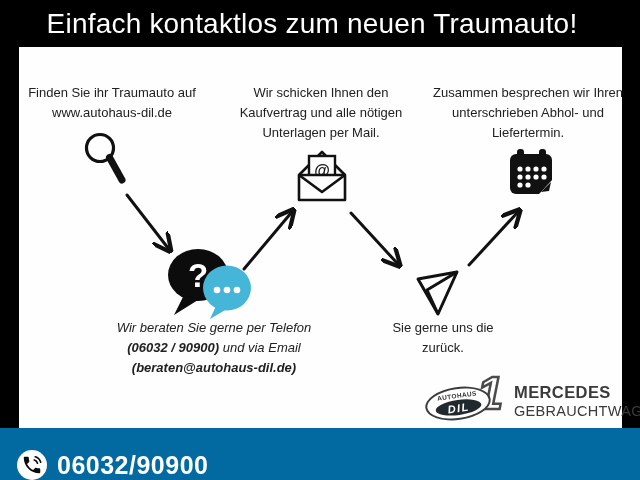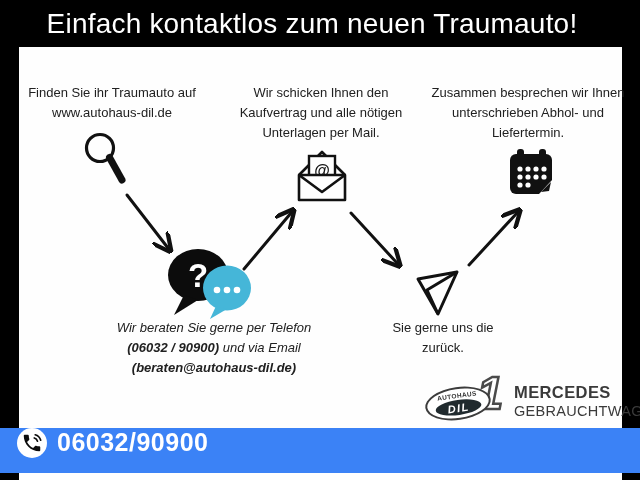--- a/index.html
+++ b/index.html
@@ -26,22 +26,22 @@
              font-size:11px;font-weight:bold;font-style:italic;letter-spacing:1.5px;
              display:flex;align-items:center;justify-content:center;margin-top:1px;}
   .numeral{position:absolute;left:58px;top:-8px;z-index:1;font-size:47px;font-weight:bold;
            font-style:italic;color:#fff;-webkit-text-stroke:2.5px #4a4a4a;
            text-shadow:0 0 1px #555;line-height:1;}
   .brand{position:absolute;left:95px;top:6px;font-size:16.5px;font-weight:bold;
          color:#3a3a3a;letter-spacing:.4px;white-space:nowrap;}
   .brandSub{position:absolute;left:95px;top:26px;font-size:14.5px;color:#3a3a3a;
             letter-spacing:.3px;white-space:nowrap;}
   
-  .footer{position:absolute;left:0;top:428px;width:640px;height:45px;background:#3b82f6;
-          display:flex;align-items:flex-start;padding-left:17px;}
+  .footer{position:absolute;left:0;top:428px;width:640px;height:52px;background:#0369a1;
+          display:flex;align-items:flex-end;padding-left:17px;}
   .phoneBadge{width:30px;height:30px;border-radius:50%;background:#fff;
               display:flex;align-items:center;justify-content:center;flex:0 0 auto;}
   .phoneNum{color:#fff;font-size:25px;font-weight:bold;margin-left:10px;letter-spacing:.5px;white-space:nowrap;}
 </style>
 </head>
 <body>
 
 <div class="stage">
 
   <div class="header">
@@ -55,21 +55,21 @@
       <div class="ln">www.autohaus-dil.de</div>
     </div>
 
     <div class="stepText" style="left:212px;top:36px;width:180px;">
       <div class="ln">Wir schicken Ihnen den</div>
       <div class="ln">Kaufvertrag und alle nötigen</div>
       <div class="ln">Unterlagen per Mail.</div>
     </div>
 
     <div class="stepText" style="left:409px;top:36px;width:200px;">
-      <div class="ln">Zusammen besprechen wir Ihnen</div>
+      <div class="ln">Zusammen besprechen wir Ihren</div>
       <div class="ln">unterschrieben Abhol- und</div>
       <div class="ln">Liefertermin.</div>
     </div>
 
     <div class="stepText" style="left:60px;top:271px;width:270px;font-style:italic;">
       <div class="ln">Wir beraten Sie gerne per Telefon</div>
       <div class="ln"><span class="b">(06032 / 90900)</span><span> und via Email</span></div>
       <div class="ln b">(beraten@autohaus-dil.de)</div>
     </div>
 

